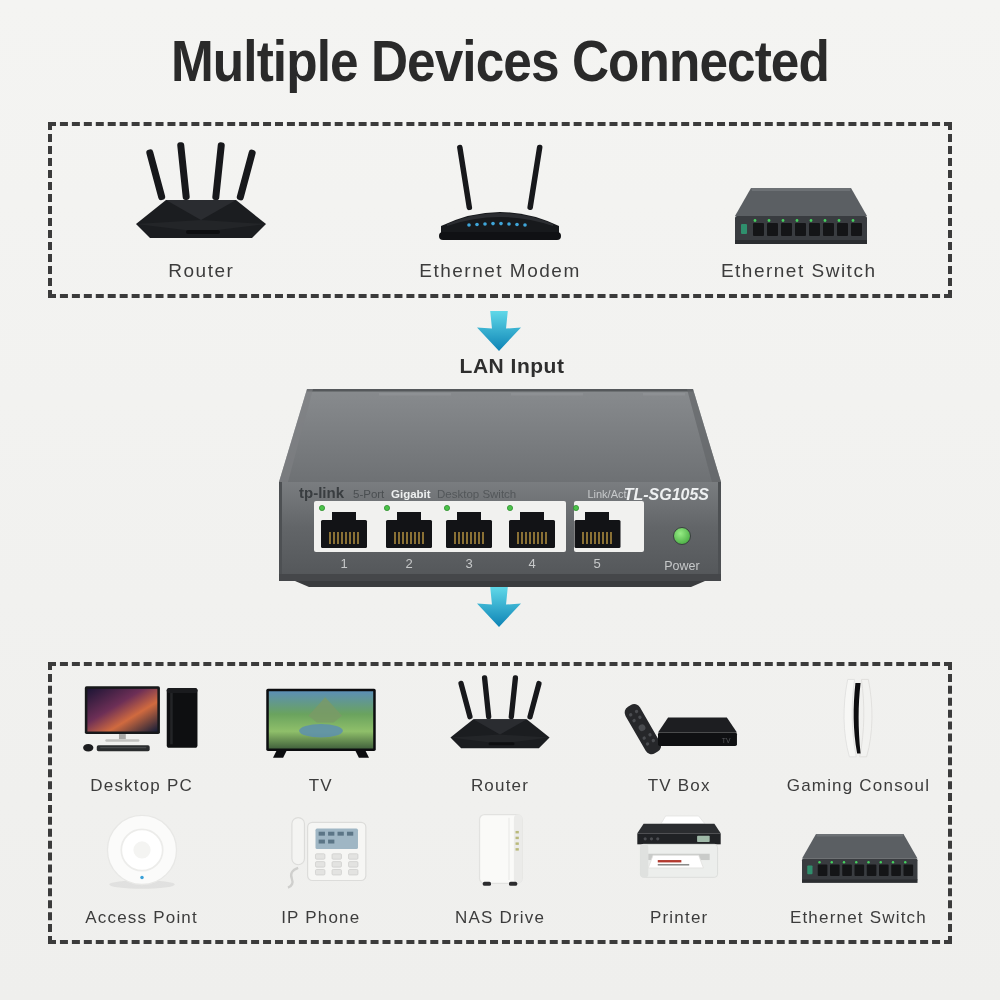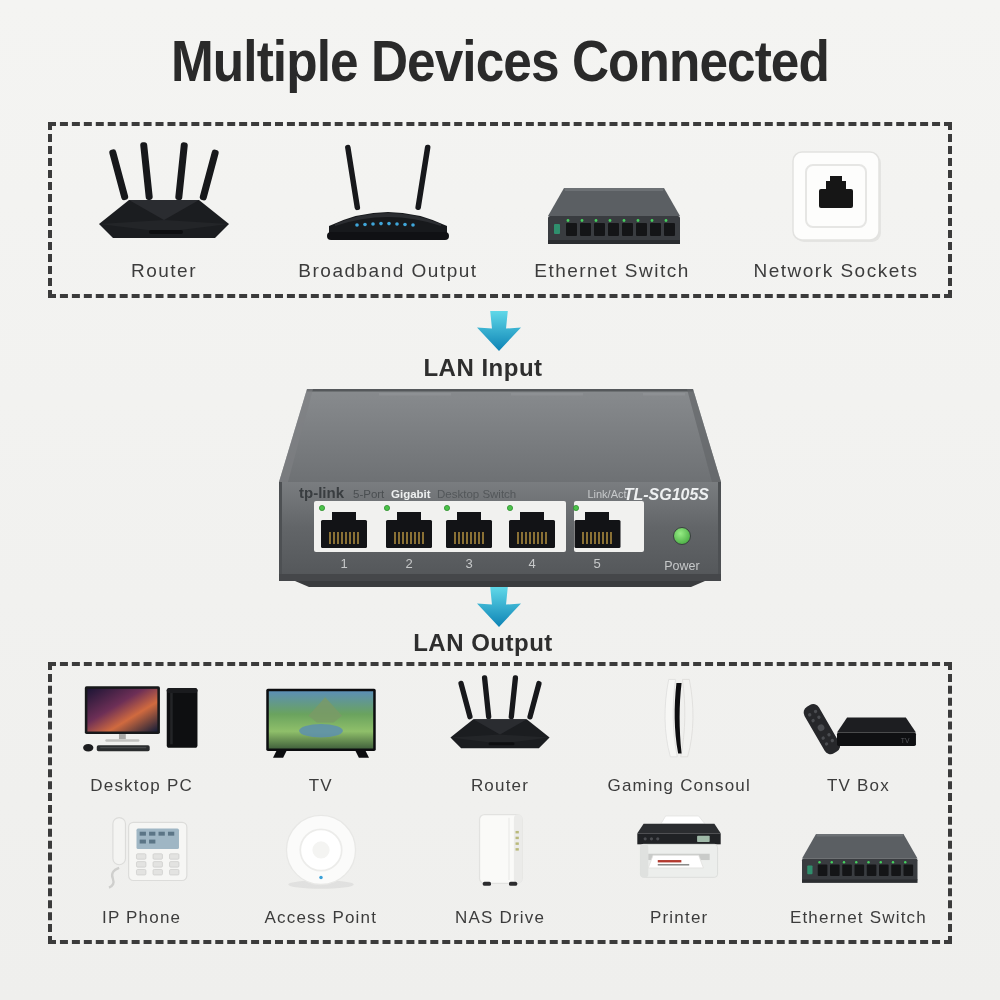--- a/index.html
+++ b/index.html
@@ -30,22 +30,22 @@
   }
   .out-row .device-label{font-size:17px;letter-spacing:1.2px;margin-top:10px;}
   .flow-arrow{
     position:absolute;left:477px;width:44px;height:40px;
     background:linear-gradient(#60d8e8,#0d83b5);
     clip-path:polygon(30% 0,70% 0,66% 44%,100% 41%,50% 100%,0 41%,34% 44%);
   }
   #arrow-input{top:311px;}
   #arrow-output{top:587px;}
   .flow-label{
-    position:absolute;left:358px;width:250px;text-align:center;
-    font-size:24px;font-weight:700;color:#2e2e2e;letter-spacing:.5px;
+    position:absolute;left:387px;width:250px;text-align:center;
+    font-size:21px;font-weight:700;color:#2e2e2e;letter-spacing:.5px;
   }
   #lan-input-label{top:354px;}
   #lan-output-label{top:629px;}
   #main-switch{position:absolute;left:279px;top:386px;width:442px;height:202px;}
 </style>
 </head>
 <body>
 
 <div id="canvas">
 
@@ -82,21 +82,21 @@
               <circle cx="52" cy="86.5" r="1.8"></circle>
               <circle cx="60" cy="86" r="1.8"></circle>
             <circle cx="68" cy="85.6" r="1.8"></circle>
               <circle cx="76" cy="85.6" r="1.8"></circle>
               <circle cx="84" cy="86" r="1.8"></circle>
             <circle cx="92" cy="86.5" r="1.8"></circle>
               <circle cx="100" cy="87" r="1.8"></circle>
           </g>
         </svg>
       </div>
-      <div class="device-label">Broadband Output</div>
+      <div class="device-label">Ethernet Modem</div>
     </div>
 
     <div class="device-cell">
       <div class="device-art">
         <svg width="160" height="90" viewBox="0 0 160 90">
           <polygon points="32,22 132,22 148,50 16,50" fill="#5b5f63"></polygon>
           <polygon points="32,22 132,22 131,25 33,25" fill="#6d7175"></polygon>
           <rect x="16" y="50" width="132" height="26" rx="2" fill="#393c40"></rect>
           <rect x="16" y="74" width="132" height="4" fill="#2b2d30"></rect>
           <g fill="#141517">
@@ -118,35 +118,20 @@
               <circle cx="106" cy="54.5" r="1.4"></circle>
             <circle cx="120" cy="54.5" r="1.4"></circle>
               <circle cx="134" cy="54.5" r="1.4"></circle>
           </g>
           <rect x="22" y="58" width="6" height="10" rx="1" fill="#2f8f6d"></rect>
         </svg>
       </div>
       <div class="device-label">Ethernet Switch</div>
     </div>
 
-    <div class="device-cell">
-      <div class="device-art">
-        <svg width="110" height="108" viewBox="0 0 110 108">
-          <rect x="14" y="6" width="86" height="88" rx="9" fill="#e4e4e2"></rect>
-          <rect x="12" y="4" width="86" height="88" rx="9" fill="#fdfdfc" stroke="#e2e2e0" stroke-width="1.5"></rect>
-          <rect x="25" y="17" width="60" height="62" rx="7" fill="none" stroke="#e6e6e4" stroke-width="2"></rect>
-          <g fill="#161616">
-            <rect x="38" y="41" width="34" height="19" rx="2"></rect>
-            <rect x="45" y="33" width="20" height="10"></rect>
-            <rect x="49" y="28" width="12" height="7"></rect>
-          </g>
-        </svg>
-      </div>
-      <div class="device-label">Network Sockets</div>
-    </div>
   </div>
 
   <div class="flow-arrow" id="arrow-input"></div>
   <div class="flow-label" id="lan-input-label">LAN Input</div>
 
   <svg id="main-switch" viewBox="0 0 442 202">
     <defs>
       <linearGradient id="topGrad" x1="0" y1="0" x2="0" y2="1">
         <stop offset="0" stop-color="#888b8e"></stop>
           <stop offset="1" stop-color="#6e7174"></stop>
@@ -222,21 +207,20 @@
       <text x="190" y="182">3</text>
       <text x="253" y="182">4</text>
       <text x="318" y="182">5</text>
     </g>
 
     <circle cx="403" cy="150" r="8.5" fill="url(#ledGrad)" stroke="#3a3d40" stroke-width="1"></circle>
     <text x="403" y="184" text-anchor="middle" font-size="12.5" fill="#c6c8c9">Power</text>
   </svg>
 
   <div class="flow-arrow" id="arrow-output"></div>
-  <div class="flow-label" id="lan-output-label">LAN Output</div>
 
   <div class="dashed-box" id="output-box">
 
     <div class="out-row">
 
       <div class="device-cell">
         <div class="device-art">
           <svg width="128" height="84" viewBox="0 0 150 95">
             <defs>
                 <linearGradient id="pcScr" x1="0" y1="0" x2="1" y2="1">
@@ -295,54 +279,67 @@
             <polygon points="40,62 110,62 75,82" fill="#2a2c30"></polygon>
             <polygon points="10,86 75,82 140,86 75,94" fill="#232528"></polygon>
             <rect x="60" y="92" width="34" height="4" rx="2" fill="#0d0e10"></rect>
           </svg>
         </div>
         <div class="device-label">Router</div>
       </div>
 
       <div class="device-cell">
         <div class="device-art">
-          <svg width="70" height="86" viewBox="0 0 80 100">
-            <path d="M28,4 C22,34 22,66 30,94 L38,94 C32,64 32,32 36,4 Z" fill="#f7f7f5" stroke="#e0e0de" stroke-width="1"></path>
-            <path d="M52,4 C58,34 58,66 50,94 L42,94 C48,64 48,32 44,4 Z" fill="#f2f2f0" stroke="#dedddb" stroke-width="1"></path>
-            <path d="M37,8 C34,36 34,62 39,90 L43,90 C40,60 40,34 43,8 Z" fill="#0e0e10"></path>
-          </svg>
-        </div>
-        <div class="device-label">Gaming Consoul</div>
-      </div>
-
-      <div class="device-cell">
-        <div class="device-art">
           <svg width="126" height="80" viewBox="0 0 150 95">
             <rect x="22" y="24" width="20" height="64" rx="8" fill="#26272a" transform="rotate(-30 32 56)"></rect>
             <g fill="#4a4c50" transform="rotate(-30 32 56)">
               <circle cx="28" cy="34" r="2"></circle>
                 <circle cx="36" cy="34" r="2"></circle>
               <circle cx="28" cy="42" r="2"></circle>
                 <circle cx="36" cy="42" r="2"></circle>
               <circle cx="32" cy="54" r="4"></circle>
               <circle cx="28" cy="66" r="2"></circle>
                 <circle cx="36" cy="66" r="2"></circle>
               <circle cx="28" cy="74" r="2"></circle>
                 <circle cx="36" cy="74" r="2"></circle>
             </g>
             <polygon points="62,42 132,42 144,60 50,60" fill="#1d1e21"></polygon>
             <rect x="50" y="60" width="94" height="16" rx="2" fill="#0f1012"></rect>
             <text x="126" y="72" font-size="8" fill="#55575b" font-family="Liberation Sans, sans-serif">TV</text>
           </svg>
         </div>
         <div class="device-label">TV Box</div>
       </div>
+
+      <div class="device-cell">
+        <div class="device-art">
+          <svg width="70" height="86" viewBox="0 0 80 100">
+            <path d="M28,4 C22,34 22,66 30,94 L38,94 C32,64 32,32 36,4 Z" fill="#f7f7f5" stroke="#e0e0de" stroke-width="1"></path>
+            <path d="M52,4 C58,34 58,66 50,94 L42,94 C48,64 48,32 44,4 Z" fill="#f2f2f0" stroke="#dedddb" stroke-width="1"></path>
+            <path d="M37,8 C34,36 34,62 39,90 L43,90 C40,60 40,34 43,8 Z" fill="#0e0e10"></path>
+          </svg>
+        </div>
+        <div class="device-label">Gaming Consoul</div>
+      </div>
     </div>
 
     <div class="out-row">
+
+      <div class="device-cell">
+        <div class="device-art">
+          <svg width="96" height="82" viewBox="0 0 110 95">
+            <ellipse cx="55" cy="84" rx="38" ry="5" fill="#000000" opacity="0.06"></ellipse>
+            <circle cx="55" cy="44" r="40" fill="#fbfbfa" stroke="#e8e8e6" stroke-width="1.5"></circle>
+            <circle cx="55" cy="44" r="24" fill="#ffffff" stroke="#ececea" stroke-width="2"></circle>
+            <circle cx="55" cy="44" r="10" fill="#f4f4f2"></circle>
+            <circle cx="55" cy="76" r="2" fill="#3aa0d8"></circle>
+          </svg>
+        </div>
+        <div class="device-label">Access Point</div>
+      </div>
 
       <div class="device-cell">
         <div class="device-art">
           <svg width="118" height="86" viewBox="0 0 150 105">
             <path d="M46,74 q-12,4 -8,14 q3,8 -5,11" fill="none" stroke="#cfcfcd" stroke-width="3"></path>
             <rect x="38" y="10" width="16" height="60" rx="8" fill="#f4f4f2" stroke="#dcdcda" stroke-width="1.5"></rect>
             <rect x="58" y="16" width="74" height="74" rx="6" fill="#f6f6f4" stroke="#dcdcda" stroke-width="1.5"></rect>
             <rect x="68" y="24" width="54" height="26" rx="2" fill="#9fb6c4"></rect>
             <g fill="#5b7586">
               <rect x="72" y="28" width="8" height="5"></rect>
@@ -359,33 +356,20 @@
               <rect x="68" y="66" width="12" height="7" rx="1.5"></rect>
                 <rect x="89" y="66" width="12" height="7" rx="1.5"></rect>
                 <rect x="110" y="66" width="12" height="7" rx="1.5"></rect>
               <rect x="68" y="76" width="12" height="7" rx="1.5"></rect>
                 <rect x="89" y="76" width="12" height="7" rx="1.5"></rect>
                 <rect x="110" y="76" width="12" height="7" rx="1.5"></rect>
             </g>
           </svg>
         </div>
         <div class="device-label">IP Phone</div>
-      </div>
-
-      <div class="device-cell">
-        <div class="device-art">
-          <svg width="96" height="82" viewBox="0 0 110 95">
-            <ellipse cx="55" cy="84" rx="38" ry="5" fill="#000000" opacity="0.06"></ellipse>
-            <circle cx="55" cy="44" r="40" fill="#fbfbfa" stroke="#e8e8e6" stroke-width="1.5"></circle>
-            <circle cx="55" cy="44" r="24" fill="#ffffff" stroke="#ececea" stroke-width="2"></circle>
-            <circle cx="55" cy="44" r="10" fill="#f4f4f2"></circle>
-            <circle cx="55" cy="76" r="2" fill="#3aa0d8"></circle>
-          </svg>
-        </div>
-        <div class="device-label">Access Point</div>
       </div>
 
 
       <div class="device-cell">
         <div class="device-art">
           <svg width="90" height="86" viewBox="0 0 110 105">
             <rect x="30" y="8" width="52" height="84" rx="6" fill="#fafaf8" stroke="#e2e2e0" stroke-width="1.5"></rect>
             <rect x="72" y="8" width="10" height="84" rx="5" fill="#ebebe9"></rect>
             <line x1="66" y1="12" x2="66" y2="88" stroke="#efefed" stroke-width="2"></line>
             <g fill="#b9b97a">

